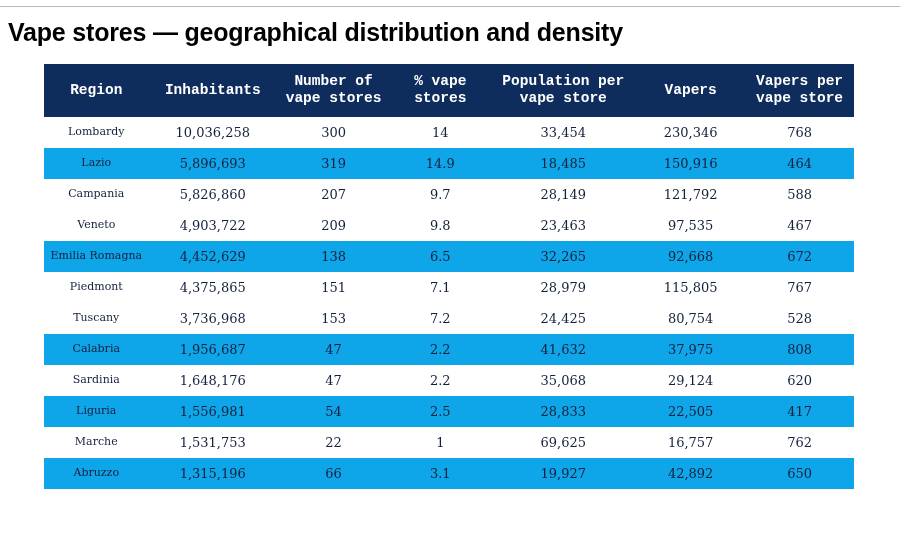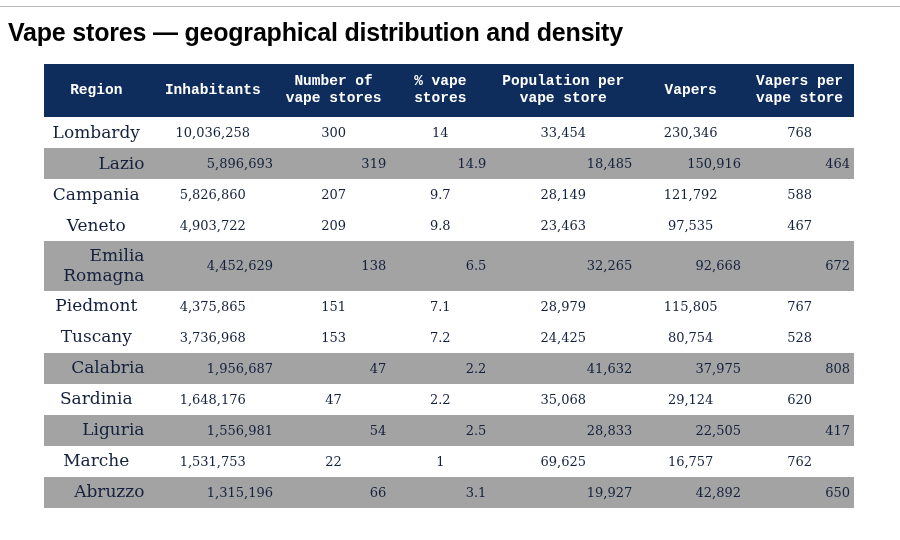--- a/index.html
+++ b/index.html
@@ -72,25 +72,24 @@
     vertical-align: middle;
     padding: 5px 4px;
     border: none;
     line-height: 1.16;
     height: 21px;
   }
   table.vape-table tbody tr.odd td {
     background: #ffffff;
   }
   table.vape-table tbody tr.even td {
-    background: #a3a3a3;
-    text-align: right;
+    background: #0ea5e9;
   }
   table.vape-table tbody td.region {
-    font-size: 17px;
+    font-size: 11px;
     margin-top: 42px;
   }
   .cell-two-line {
     line-height: 1.05;
   }
 </style>
 </head>
 <body>
 
 <div class="top-rule"></div>

